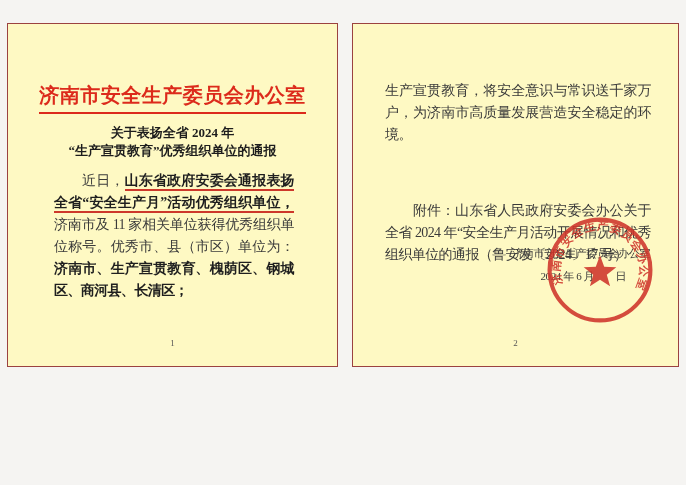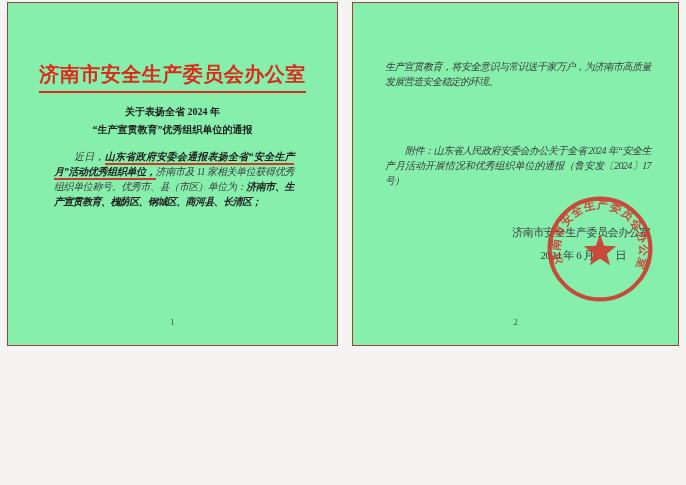--- a/index.html
+++ b/index.html
@@ -5,23 +5,23 @@
   * { margin: 0; padding: 0; box-sizing: border-box; }
   html, body { width: 686px; height: 485px; }
   body {
     background: #f5f4f2;
     font-family: "Liberation Serif", "DejaVu Serif", serif;
     position: relative;
     overflow: hidden;
   }
   .page {
     position: absolute;
-    top: 2px;
+    top: 23px;
     height: 344px;
-    background: #86efac;
+    background: #fef9c3;
     border: 1px solid #9b4240;
   }
   .page-left  { left: 7px;   width: 331px; }
   .page-right { left: 352px; width: 327px; }
 
   .doc-header {
     position: absolute;
     top: 58px; left: 0; right: 0;
     text-align: center;
   }
@@ -32,32 +32,31 @@
     font-size: 20px;
     letter-spacing: 0.5px;
     border-bottom: 2px solid #dc2a1b;
     padding-bottom: 3px;
   }
   .doc-title {
     position: absolute;
     top: 100px; left: 0; right: 0;
     text-align: center;
     font-weight: bold;
-    font-size: 10px;
+    font-size: 13px;
     line-height: 18px;
     color: #1d1d1d;
   }
   .body-block {
     position: absolute;
-    font-size: 10px;
+    font-size: 14px;
     letter-spacing: -0.6px;
-    line-height: 15px;
+    line-height: 22px;
     color: #3a3a3a;
     text-align: justify;
-    font-style: italic;
   }
   .body-left  { top: 146px; left: 46px; width: 240px; }
   .body-right { top: 56px;  left: 32px; width: 266px; }
   .para { margin: 0; }
   .para.indent { text-indent: 2em; }
   .para.attachment { margin-top: 54px; }
   .bold { font-weight: bold; color: #1f1f1f; }
   .redline { border-bottom: 2px solid #cd382b; padding-bottom: 0.5px; }
   .page-num {
     position: absolute;

